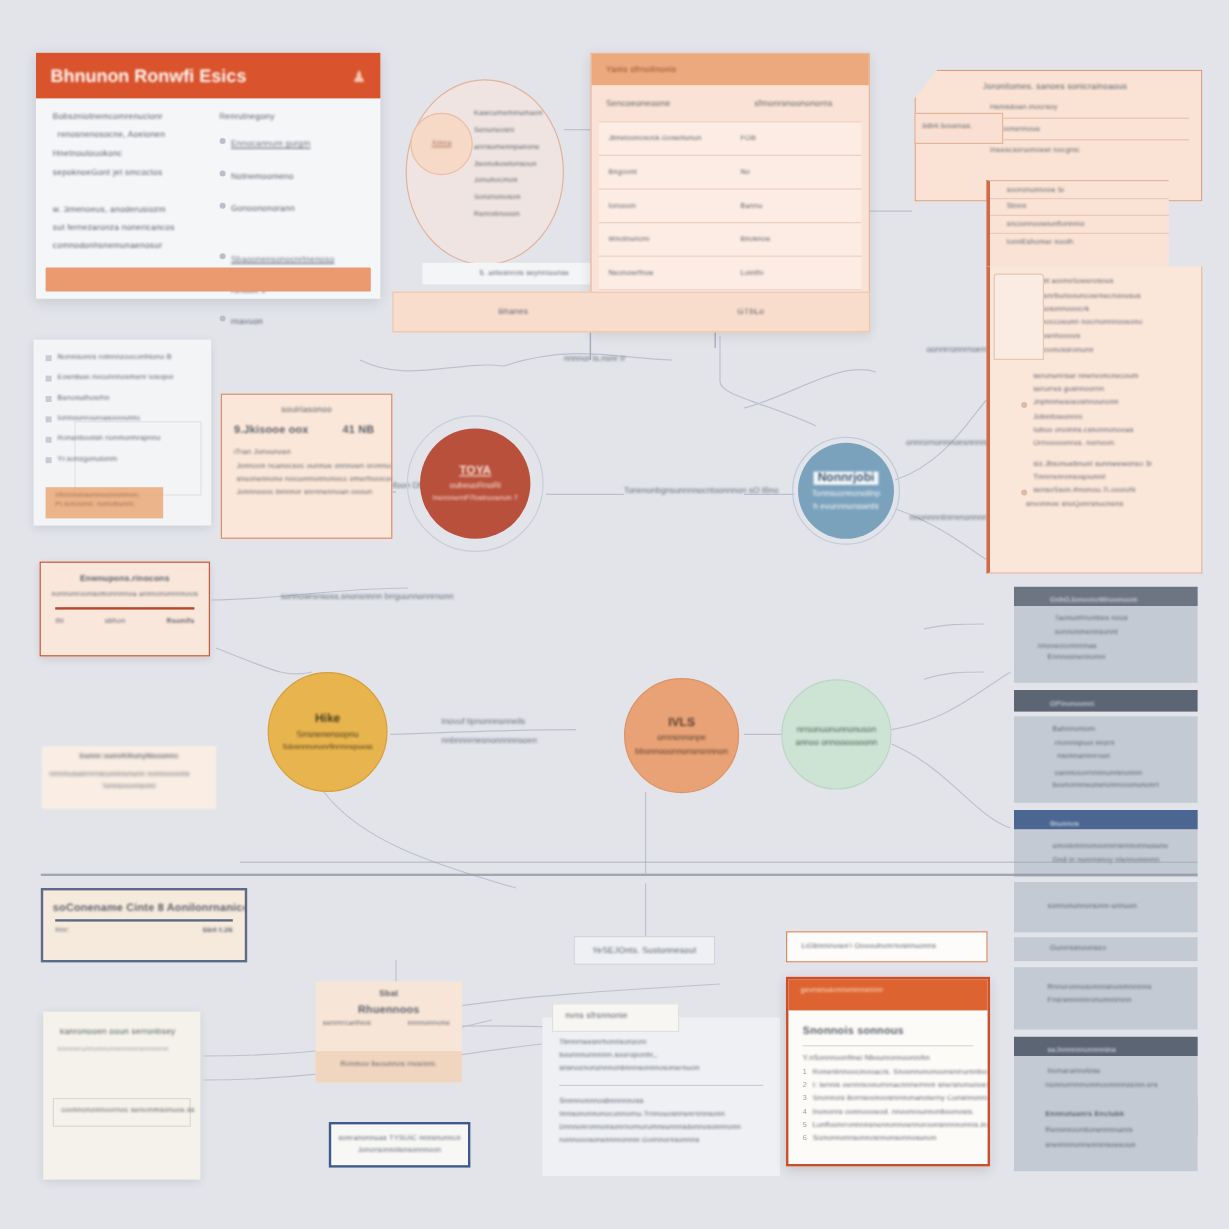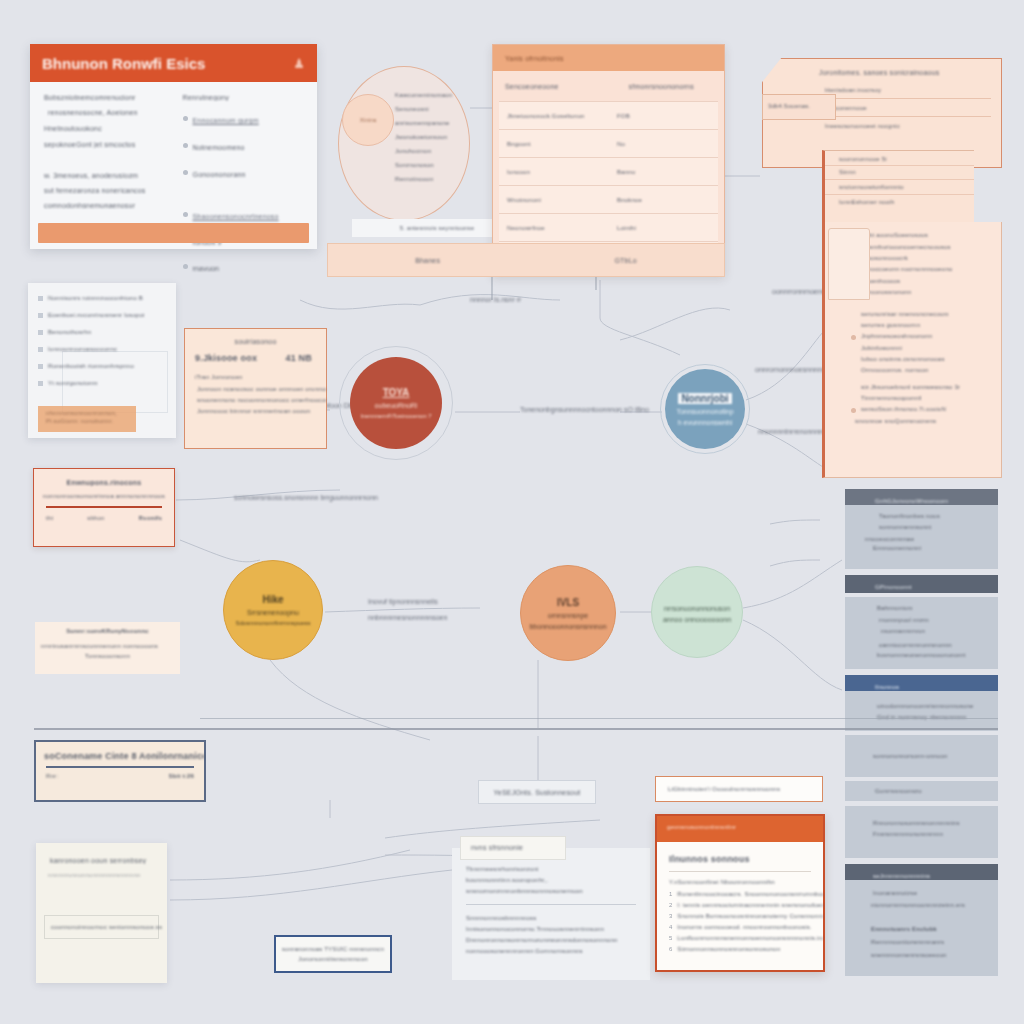--- a/index.html
+++ b/index.html
@@ -609,20 +609,31 @@
   </div>
 
   <div class="node" id="card-cream">
     <div class="txt sm" style="margin:14px 0 0 14px">kanronooen ooun serronbsey</div>
     <div class="txt xs" style="margin:8px 0 0 12px;opacity:.55">nnnnnrunnonnonnnnnnrsnnnnnn</div>
     <div class="box">
       <span class="txt xs" style="margin:6px 0 0 6px;display:inline-block">coonnonoinnoornoc senionmsonuoe.ss</span>
     </div>
   </div>
 
+  <div class="node" id="card-peach2">
+    <div class="txt sm" style="text-align:center;margin-top:7px;font-weight:bold">Sbat</div>
+    <div class="txt md" style="text-align:center;margin-top:4px;font-weight:bold">Rhuennoos</div>
+    <div style="display:flex;justify-content:space-between;padding:4px 10px 0 6px">
+      <span class="txt xs">senrnrcanhios</span>
+      <span class="txt xs">nnnnonnone</span>
+    </div>
+    <div class="band">
+      <span class="txt xs" style="display:block;text-align:center;margin-top:8px">Ronmoo  beounnos rnoeinni.</span>
+    </div>
+  </div>
 
   <div class="node" id="chip-blue">
     <div class="txt xs" style="text-align:center;margin-top:9px">sonranonnuas TYSUIC nnnsnunncn</div>
     <div class="txt xs" style="text-align:center;margin-top:4px">Jonorsonniitsnsonnnoon</div>
   </div>
 
   <div class="node" id="chip-gray">
     <span class="txt sm">YeSEJOnts. Sustonnesout</span>
   </div>
 
@@ -642,21 +653,21 @@
   </div>
 
   <div class="node" id="chip-orange-top">
     <span class="txt xs">LiGbinninoien'i  Ooooulnonrnosnnuonns</span>
   </div>
 
   <div class="node" id="card-orange">
     <div class="hdr">
       <span class="txt xs" style="color:#fbe2d6;margin:7px 0 0 10px;display:inline-block">gevnsnusonnonlnnsnlinr</span>
     </div>
-    <div class="txt md" style="margin:12px 0 0 12px;font-weight:bold">Ilnunnos sonnous</div>
+    <div class="txt md" style="margin:12px 0 0 12px;font-weight:bold">Snonnois sonnous</div>
     <div class="rule"></div>
     <div class="txt xs" style="margin:0 0 6px 12px">Y.nSonnnoonfinei  Nbounronnoonnihn</div>
     <div class="li">
         <span class="num">1</span>
         <span class="txt xs">Ronenlinnoocinooacrs.  Snoonnononoonsnrrurnnbocosn.</span>
       </div>
     <div class="li">
         <span class="num">2</span>
         <span class="txt xs">I: tennis oennrsooiurninacnnnernnin  snersnonuiloes</span>
       </div>

